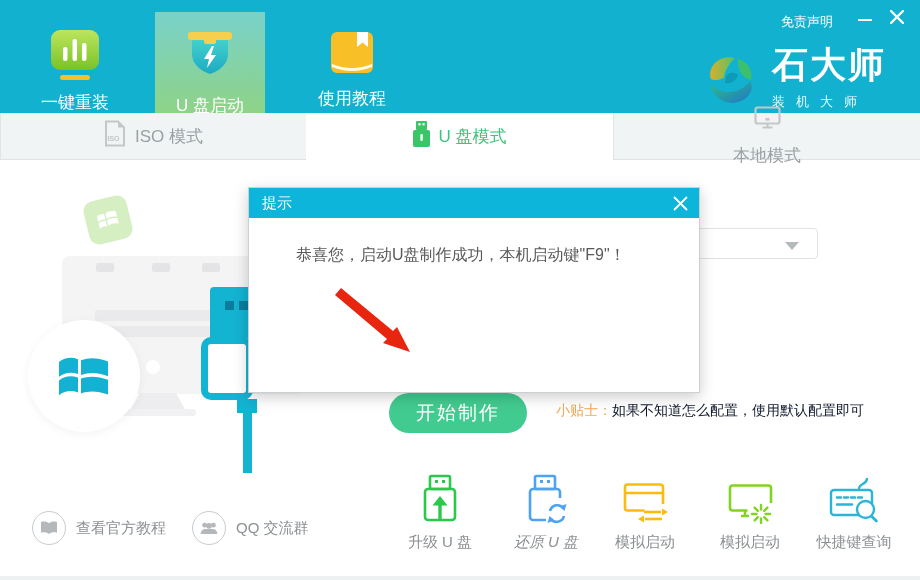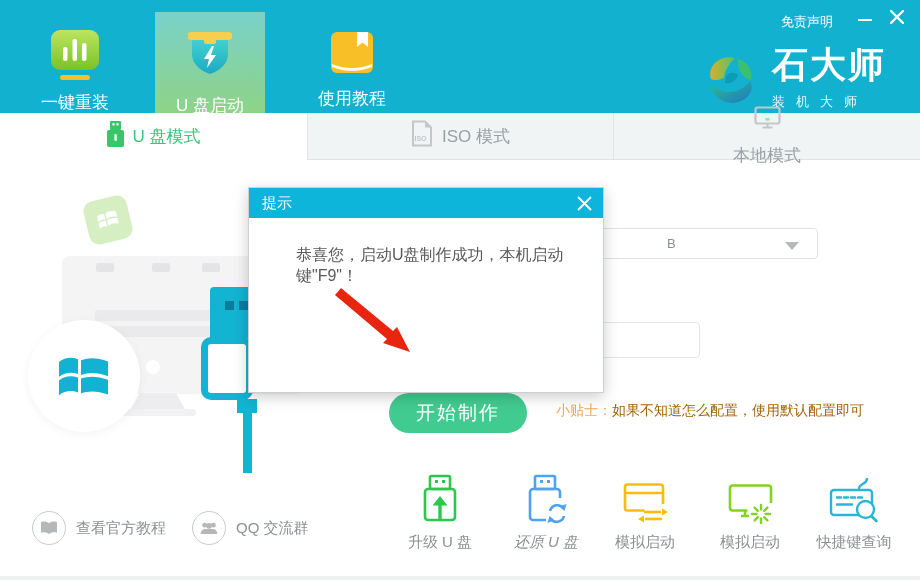--- a/index.html
+++ b/index.html
@@ -56,34 +56,34 @@
            border-left:7px solid transparent; border-right:7px solid transparent; border-top:8px solid #b4b9bc; }
   .config-box { position:absolute; left:520px; top:322px; width:180px; height:36px; background:#fff;
                 border:1px solid #e2e5e6; border-radius:4px; z-index:3; }
 
   .start-btn { position:absolute; left:389px; top:393px; width:138px; height:40px; border-radius:20px;
                background:#42cb90; color:#fff; font-size:19px; letter-spacing:2px; border:none;
                display:flex; align-items:center; justify-content:center; cursor:pointer; z-index:4;
                font-family:inherit; }
   .tip { position:absolute; left:556px; top:402px; font-size:14px; z-index:4; white-space:nowrap; }
   .tip .tip-prefix { color:#f2a654; }
-  .tip .tip-text { color:#a16207; }
+  .tip .tip-text { color:#0f172a; }
 
   
   .f-link { position:absolute; top:511px; display:flex; align-items:center; gap:10px; cursor:pointer; z-index:4; }
   .f-circle { width:34px; height:34px; border:1.5px solid #c8cbcd; border-radius:50%;
               display:flex; align-items:center; justify-content:center; }
   .f-label { font-size:15px; color:#8c9093; }
   .tool { position:absolute; top:468px; width:104px; display:flex; flex-direction:column; align-items:center;
           cursor:pointer; z-index:4; }
   .tool .tool-icon { height:56px; display:flex; align-items:flex-end; justify-content:center; }
   .tool .f-label { margin-top:9px; }
 
   
-  .dialog { position:absolute; left:248px; top:187px; width:356px; height:206px; background:#fff;
+  .dialog { position:absolute; left:248px; top:187px; width:452px; height:206px; background:#fff;
             border:1px solid #cbd0d2; box-shadow:0 4px 14px rgba(0,0,0,0.2); z-index:10; }
   .dlg-title { position:absolute; left:0; top:0; width:100%; height:30px; background:#0eb5da; }
   .dlg-title span { position:absolute; left:13px; top:0; line-height:30px; color:#fff; font-size:15px; }
   .dlg-close { position:absolute; right:7px; top:4px; width:24px; height:22px; cursor:pointer;
                display:flex; align-items:center; justify-content:center; }
   .dlg-msg { position:absolute; left:47px; top:57px; font-size:16px; color:#58595a; }
   .dlg-confirm { position:absolute; left:152px; top:158px; width:122px; height:37px; background:#6ec82f;
                  color:#fff; font-size:15px; border:none; border-radius:2px; cursor:pointer;
                  display:flex; align-items:center; justify-content:center; font-family:inherit; }
   .arrow-overlay { position:absolute; left:332px; top:288px; z-index:20; pointer-events:none; }
@@ -177,41 +177,41 @@
         </svg>
       </span>
       <div style="margin-left:16px;">
         <div class="brand-name">石大师</div>
         <div class="brand-sub">装机大师</div>
       </div>
     </div>
   </div>
 
   <div class="tabbar">
+    <div class="tab t2">
+      <span>
+        <svg width="22" height="27" viewBox="0 0 22 27">
+          <path d="M2 1.5 h12 l6 6 v18 h-18 Z" fill="none" stroke="#c3c7c9" stroke-width="2"></path>
+          <path d="M14 1.5 l6 6 h-6 Z" fill="#c3c7c9"></path>
+          <text x="3.5" y="21" font-size="7" font-weight="bold" fill="#c3c7c9">ISO</text>
+        </svg>
+      </span>
+      <span>ISO 模式</span>
+    </div>
     <div class="tab t1 active">
       <span>
         <svg width="17" height="26" viewBox="0 0 17 26">
           <rect x="3" y="0" width="11" height="9" rx="1" fill="#3ac569"></rect>
           <rect x="5.4" y="2.2" width="2.2" height="2.2" fill="#fff"></rect>
           <rect x="9.4" y="2.2" width="2.2" height="2.2" fill="#fff"></rect>
           <rect x="0" y="9" width="17" height="17" rx="2" fill="#3ac569"></rect>
           <rect x="7.4" y="13" width="2.4" height="7" rx="1.2" fill="#fff"></rect>
         </svg>
       </span>
       <span>U 盘模式</span>
-    </div>
-    <div class="tab t2">
-      <span>
-        <svg width="22" height="27" viewBox="0 0 22 27">
-          <path d="M2 1.5 h12 l6 6 v18 h-18 Z" fill="none" stroke="#c3c7c9" stroke-width="2"></path>
-          <path d="M14 1.5 l6 6 h-6 Z" fill="#c3c7c9"></path>
-          <text x="3.5" y="21" font-size="7" font-weight="bold" fill="#c3c7c9">ISO</text>
-        </svg>
-      </span>
-      <span>ISO 模式</span>
     </div>
     <div class="tab t3">
       <span>
         <svg width="27" height="24" viewBox="0 0 27 24">
           <rect x="1.5" y="1.5" width="24" height="16" rx="2" fill="none" stroke="#c3c7c9" stroke-width="2.2"></rect>
           <rect x="11.5" y="12" width="4" height="2.6" fill="#c3c7c9"></rect>
           <path d="M13.5 17.5 v3 M8.5 21.5 h10" stroke="#c3c7c9" stroke-width="2.2"></path>
         </svg>
       </span>
       <span>本地模式</span>

